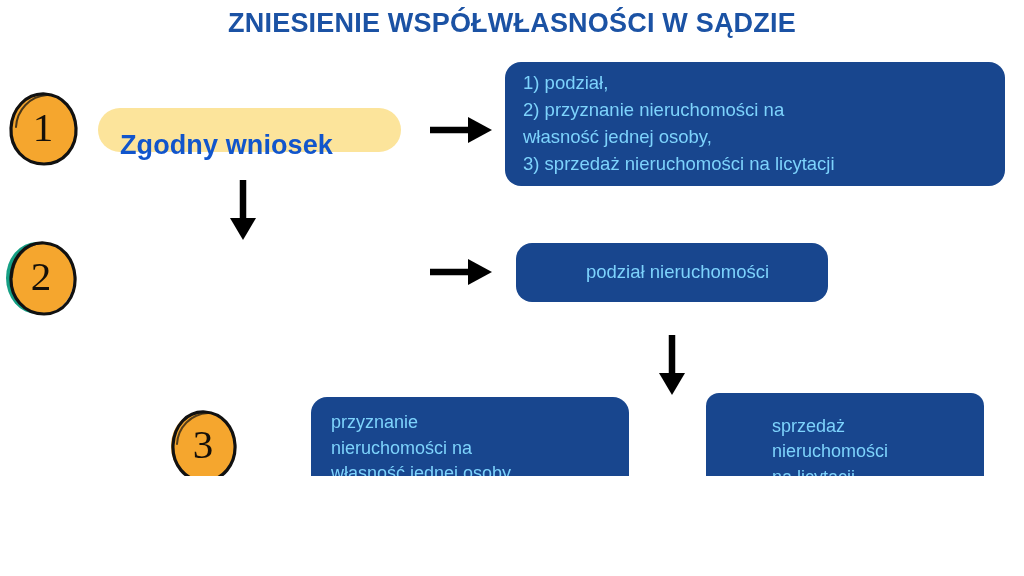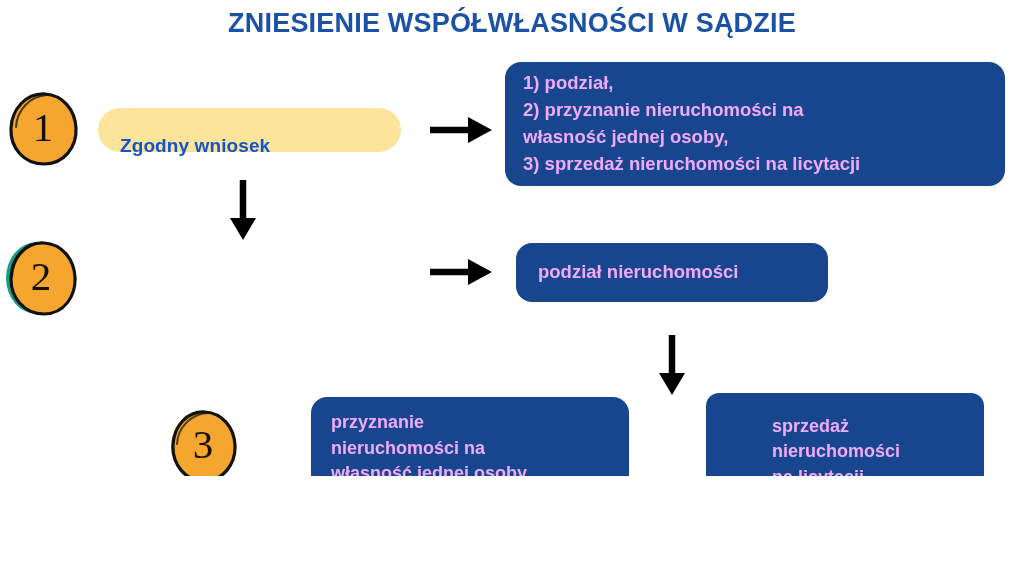--- a/index.html
+++ b/index.html
@@ -69,46 +69,46 @@
   .pill {
     position: absolute;
     background: #FCE49B;
     border-radius: 999px;
     display: flex;
     align-items: center;
     box-sizing: border-box;
     padding: 0 22px;
   }
   .pill .pill-text {
-    font-size: 19px;
+    font-size: 27px;
     font-weight: bold;
     color: #1155CC;
     white-space: nowrap;
     letter-spacing: 0.1px;
     margin-top: 31px;
   }
 
   
   .bluebox {
     position: absolute;
     background: #18468E;
     border-radius: 16px;
     box-sizing: border-box;
     display: flex;
     align-items: center;
   }
   .bluebox .box-text {
-    color: #f0abfc;
+    color: #7dd3fc;
     font-size: 18px;
-    font-weight: bold;
+    font-weight: normal;
     line-height: 1.42;
     white-space: pre-line;
   }
   .bluebox.tall-list .box-text { font-size: 18.5px; line-height: 1.45; }
-  .bluebox.single .box-text { font-size: 18.5px; }
+  .bluebox.single .box-text { font-size: 18.5px; margin-left: 48px; }
 
   
   .arrow {
     position: absolute;
   }
   .arrow svg { display: block; overflow: visible; }
 </style>
 </head>
 <body>
 

